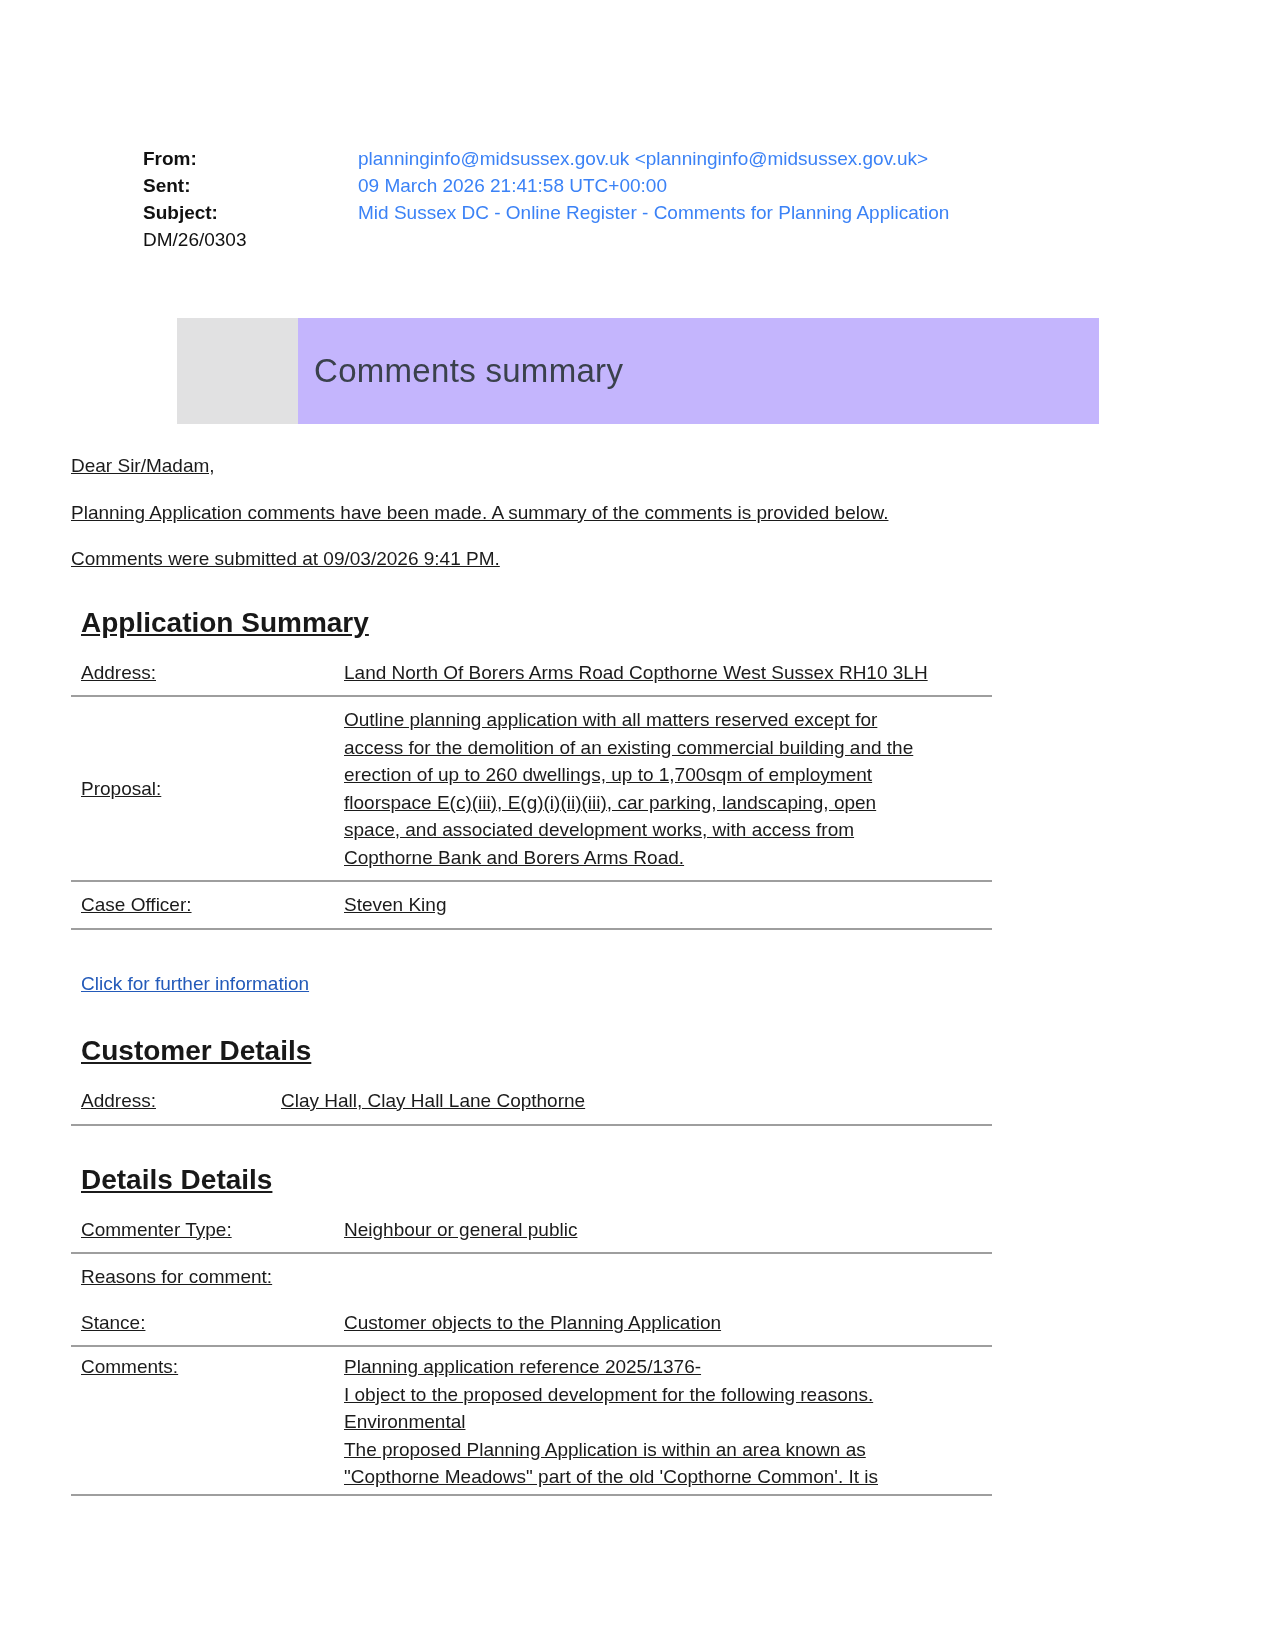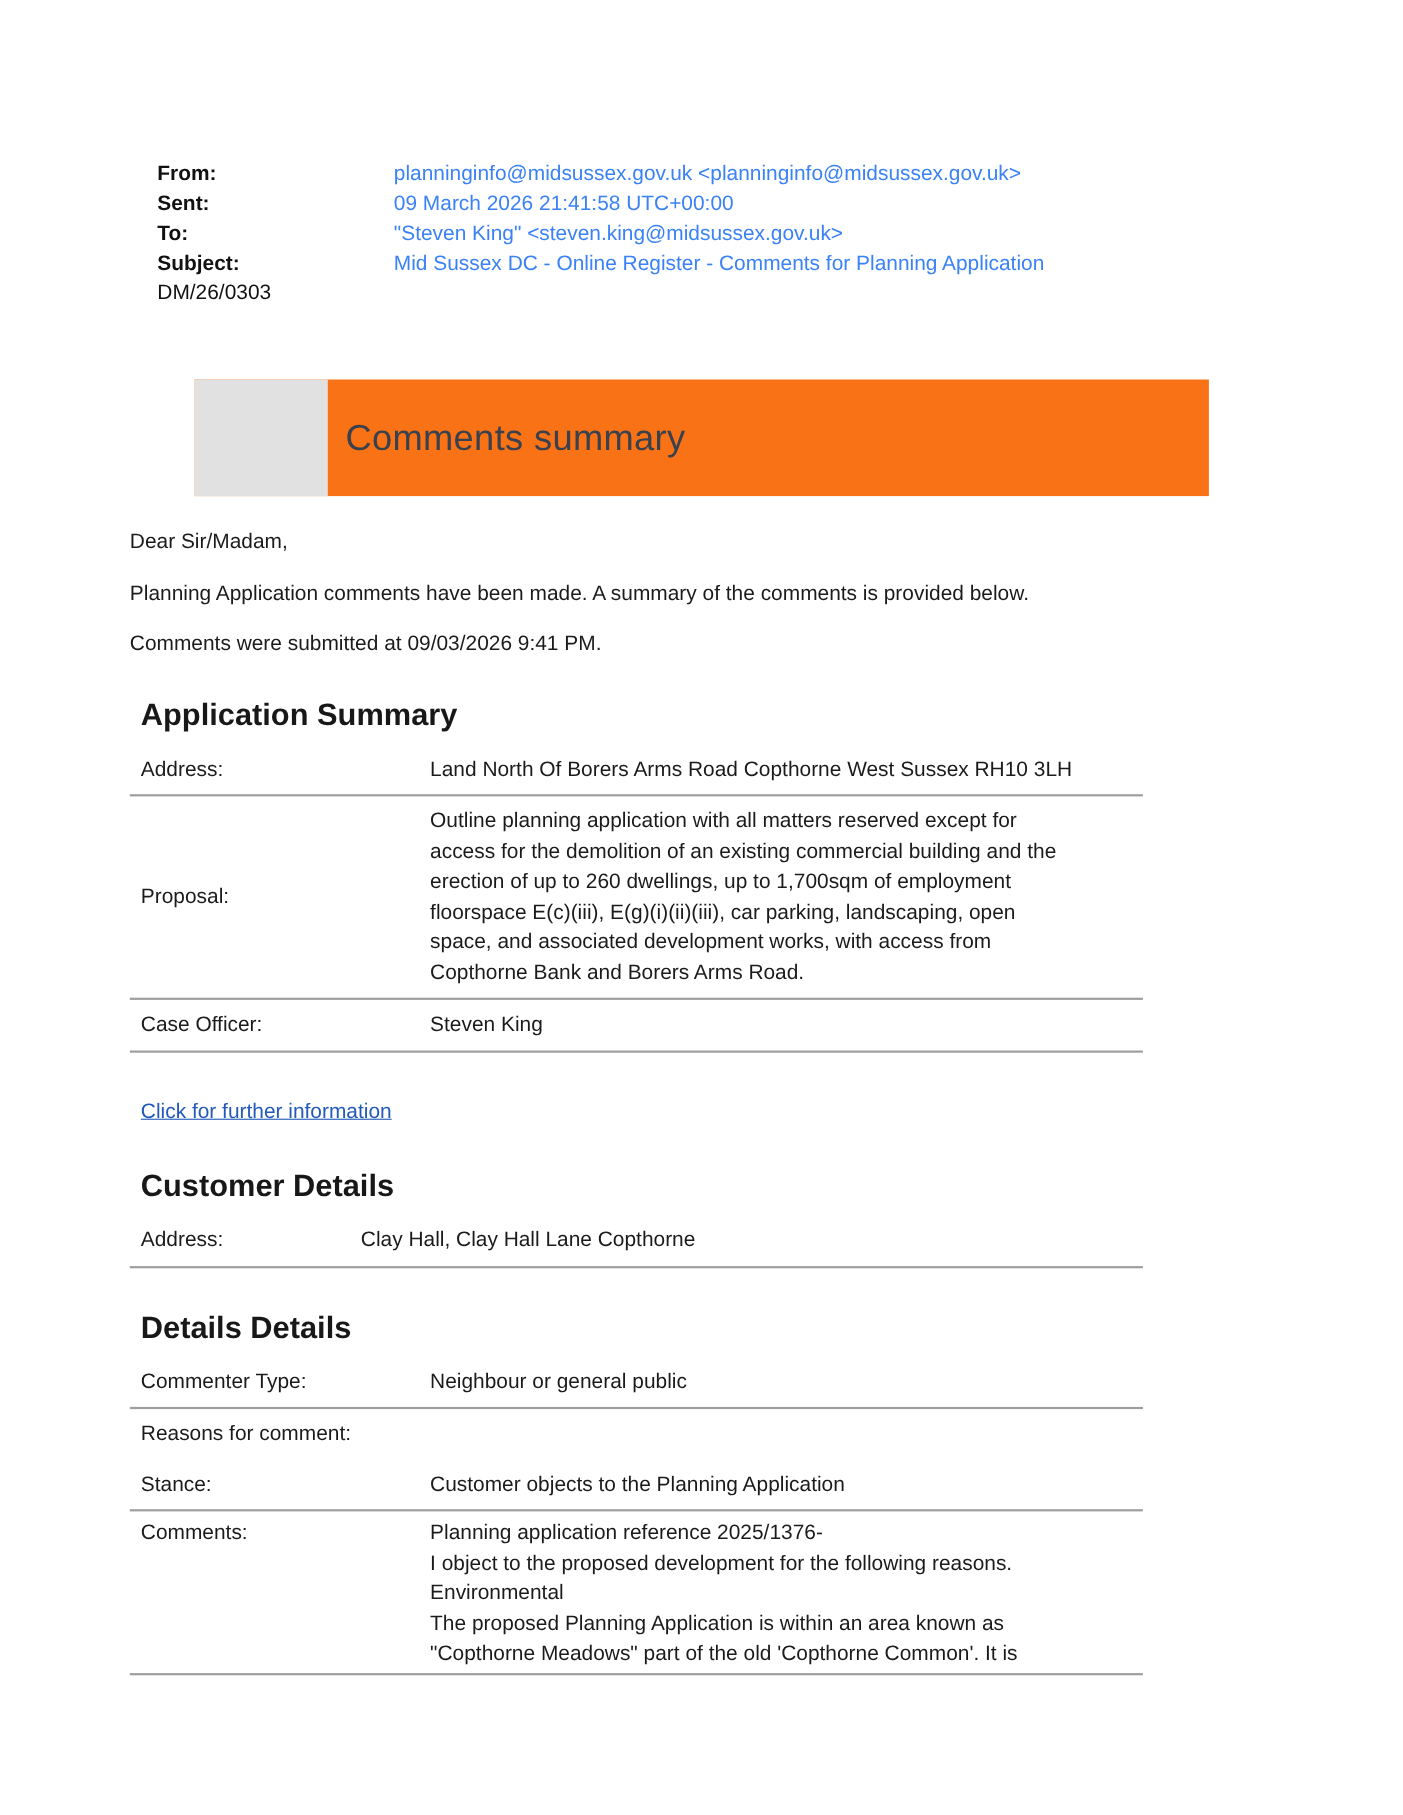--- a/index.html
+++ b/index.html
@@ -24,43 +24,44 @@
   .hrow { display: flex; }
   .hlabel { font-weight: bold; width: 215px; flex-shrink: 0; color: #111; }
   .hvalue { color: #3b82f6; }
   .hoverflow { color: #111; }
 
   
   .banner {
     margin: 65px 0 0 177px;
     width: 922px;
     height: 106px;
-    background: #f97316;
+    background: #c4b5fd;
     display: flex;
     align-items: center;
   }
   .banner-block {
     width: 121px;
     height: 106px;
     background: #e1e1e2;
     flex-shrink: 0;
     margin-right: 16px;
   }
   .banner-title {
     font-size: 33px;
     color: #3a414c;
     letter-spacing: 0.3px;
   }
 
   
   .content {
-    margin-left: 118px;
+    margin-left: 71px;
     width: 921px;
     font-size: 19px;
     line-height: 27.5px;
+    text-decoration: underline;
   }
   .content p { margin: 0; }
   .salutation { margin-top: 28px !important; }
   .intro { margin-top: 19px !important; max-width: 838px; }
   .submitted { margin-top: 19px !important; }
 
   h2.section-heading {
     font-size: 28px;
     line-height: 28px;
     color: #181818;
@@ -100,24 +101,20 @@
 <div class="page">
 
   <div class="email-header">
     <div class="hrow">
       <span class="hlabel">From:</span>
       <span class="hvalue">planninginfo@midsussex.gov.uk &lt;planninginfo@midsussex.gov.uk&gt;</span>
     </div>
     <div class="hrow">
       <span class="hlabel">Sent:</span>
       <span class="hvalue">09 March 2026 21:41:58 UTC+00:00</span>
-    </div>
-    <div class="hrow">
-      <span class="hlabel">To:</span>
-      <span class="hvalue">"Steven King" &lt;steven.king@midsussex.gov.uk&gt;</span>
     </div>
     <div class="hrow">
       <span class="hlabel">Subject:</span>
       <span class="hvalue">Mid Sussex DC - Online Register - Comments for Planning Application</span>
     </div>
     <div class="hoverflow">DM/26/0303</div>
   </div>
 
   <div class="banner">
     <div class="banner-block"></div>

